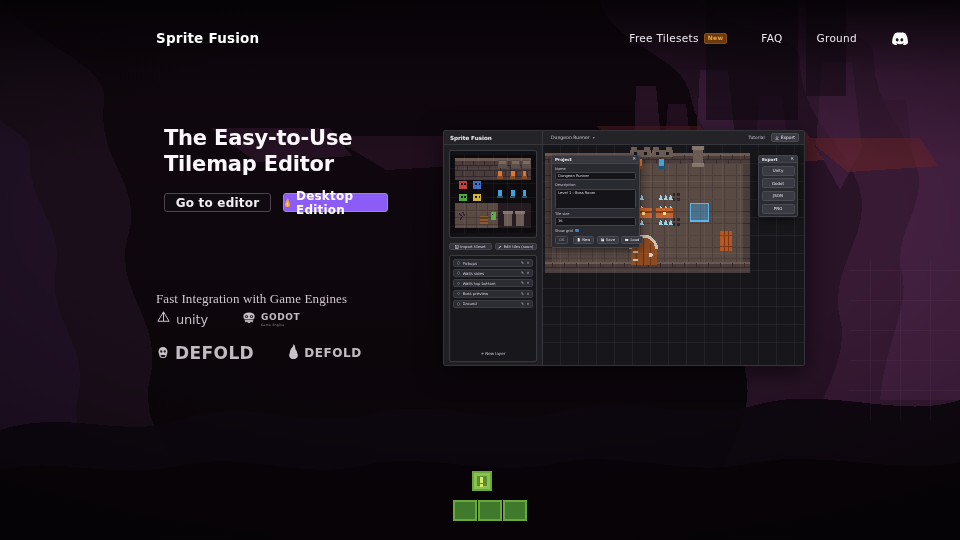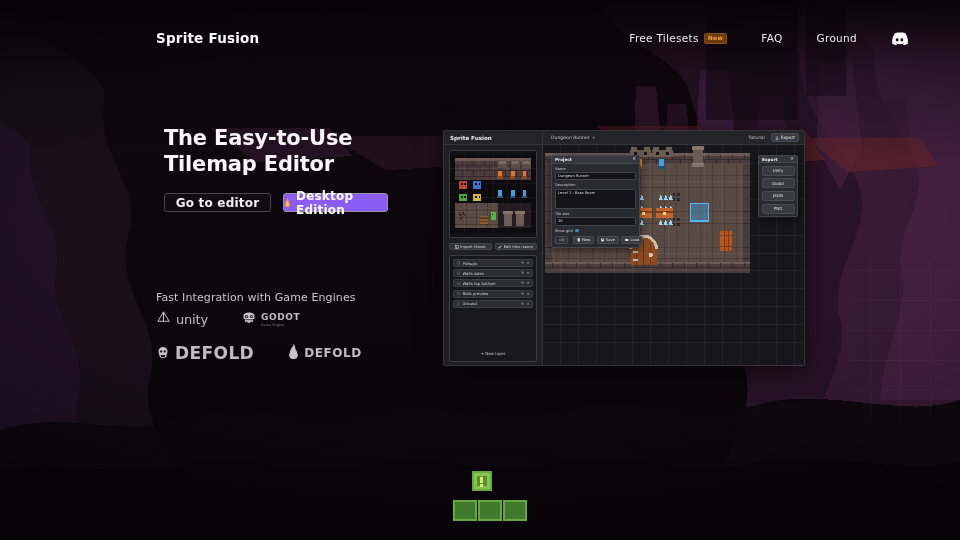--- a/index.html
+++ b/index.html
@@ -61,21 +61,21 @@
   .btn{
     height:19px; border-radius:3px; display:flex; align-items:center; justify-content:center;
     gap:5px; font-size:12px; font-weight:600; cursor:pointer; letter-spacing:.2px;
   }
   .btn-outline{ width:107px; background:#100b10; border:1px solid #4d434e; color:#f2eef2; }
   .btn-solid{ width:105px; background:#8b5cf6; border:1px solid #99929c; color:#fff; }
   .flame{ width:7px; height:9px; display:block; }
 
   .engines-label{
     position:absolute; left:156px; top:291px;
-    font-size:11px; color:#cfc5ce; letter-spacing:.1px;
+    font-size:13px; color:#cfc5ce; letter-spacing:.1px;font-family:Liberation Serif, serif;
   }
   .engines{
     position:absolute; left:156px; top:310px; width:260px;
     display:flex; flex-wrap:wrap; gap:14px 34px; align-items:center;
   }
   .engine{ display:flex; align-items:center; gap:5px; opacity:.88; }
   .engine .word{ color:#dcd6dc; }
   .w-unity{ font-size:13px; font-weight:400; letter-spacing:-.2px; }
   .w-godot{ font-size:9px; font-weight:800; letter-spacing:.6px; }
   .w-godot small{ display:block; font-size:3.2px; font-weight:400; letter-spacing:.2px; color:#9d95a0; margin-top:.5px;}

